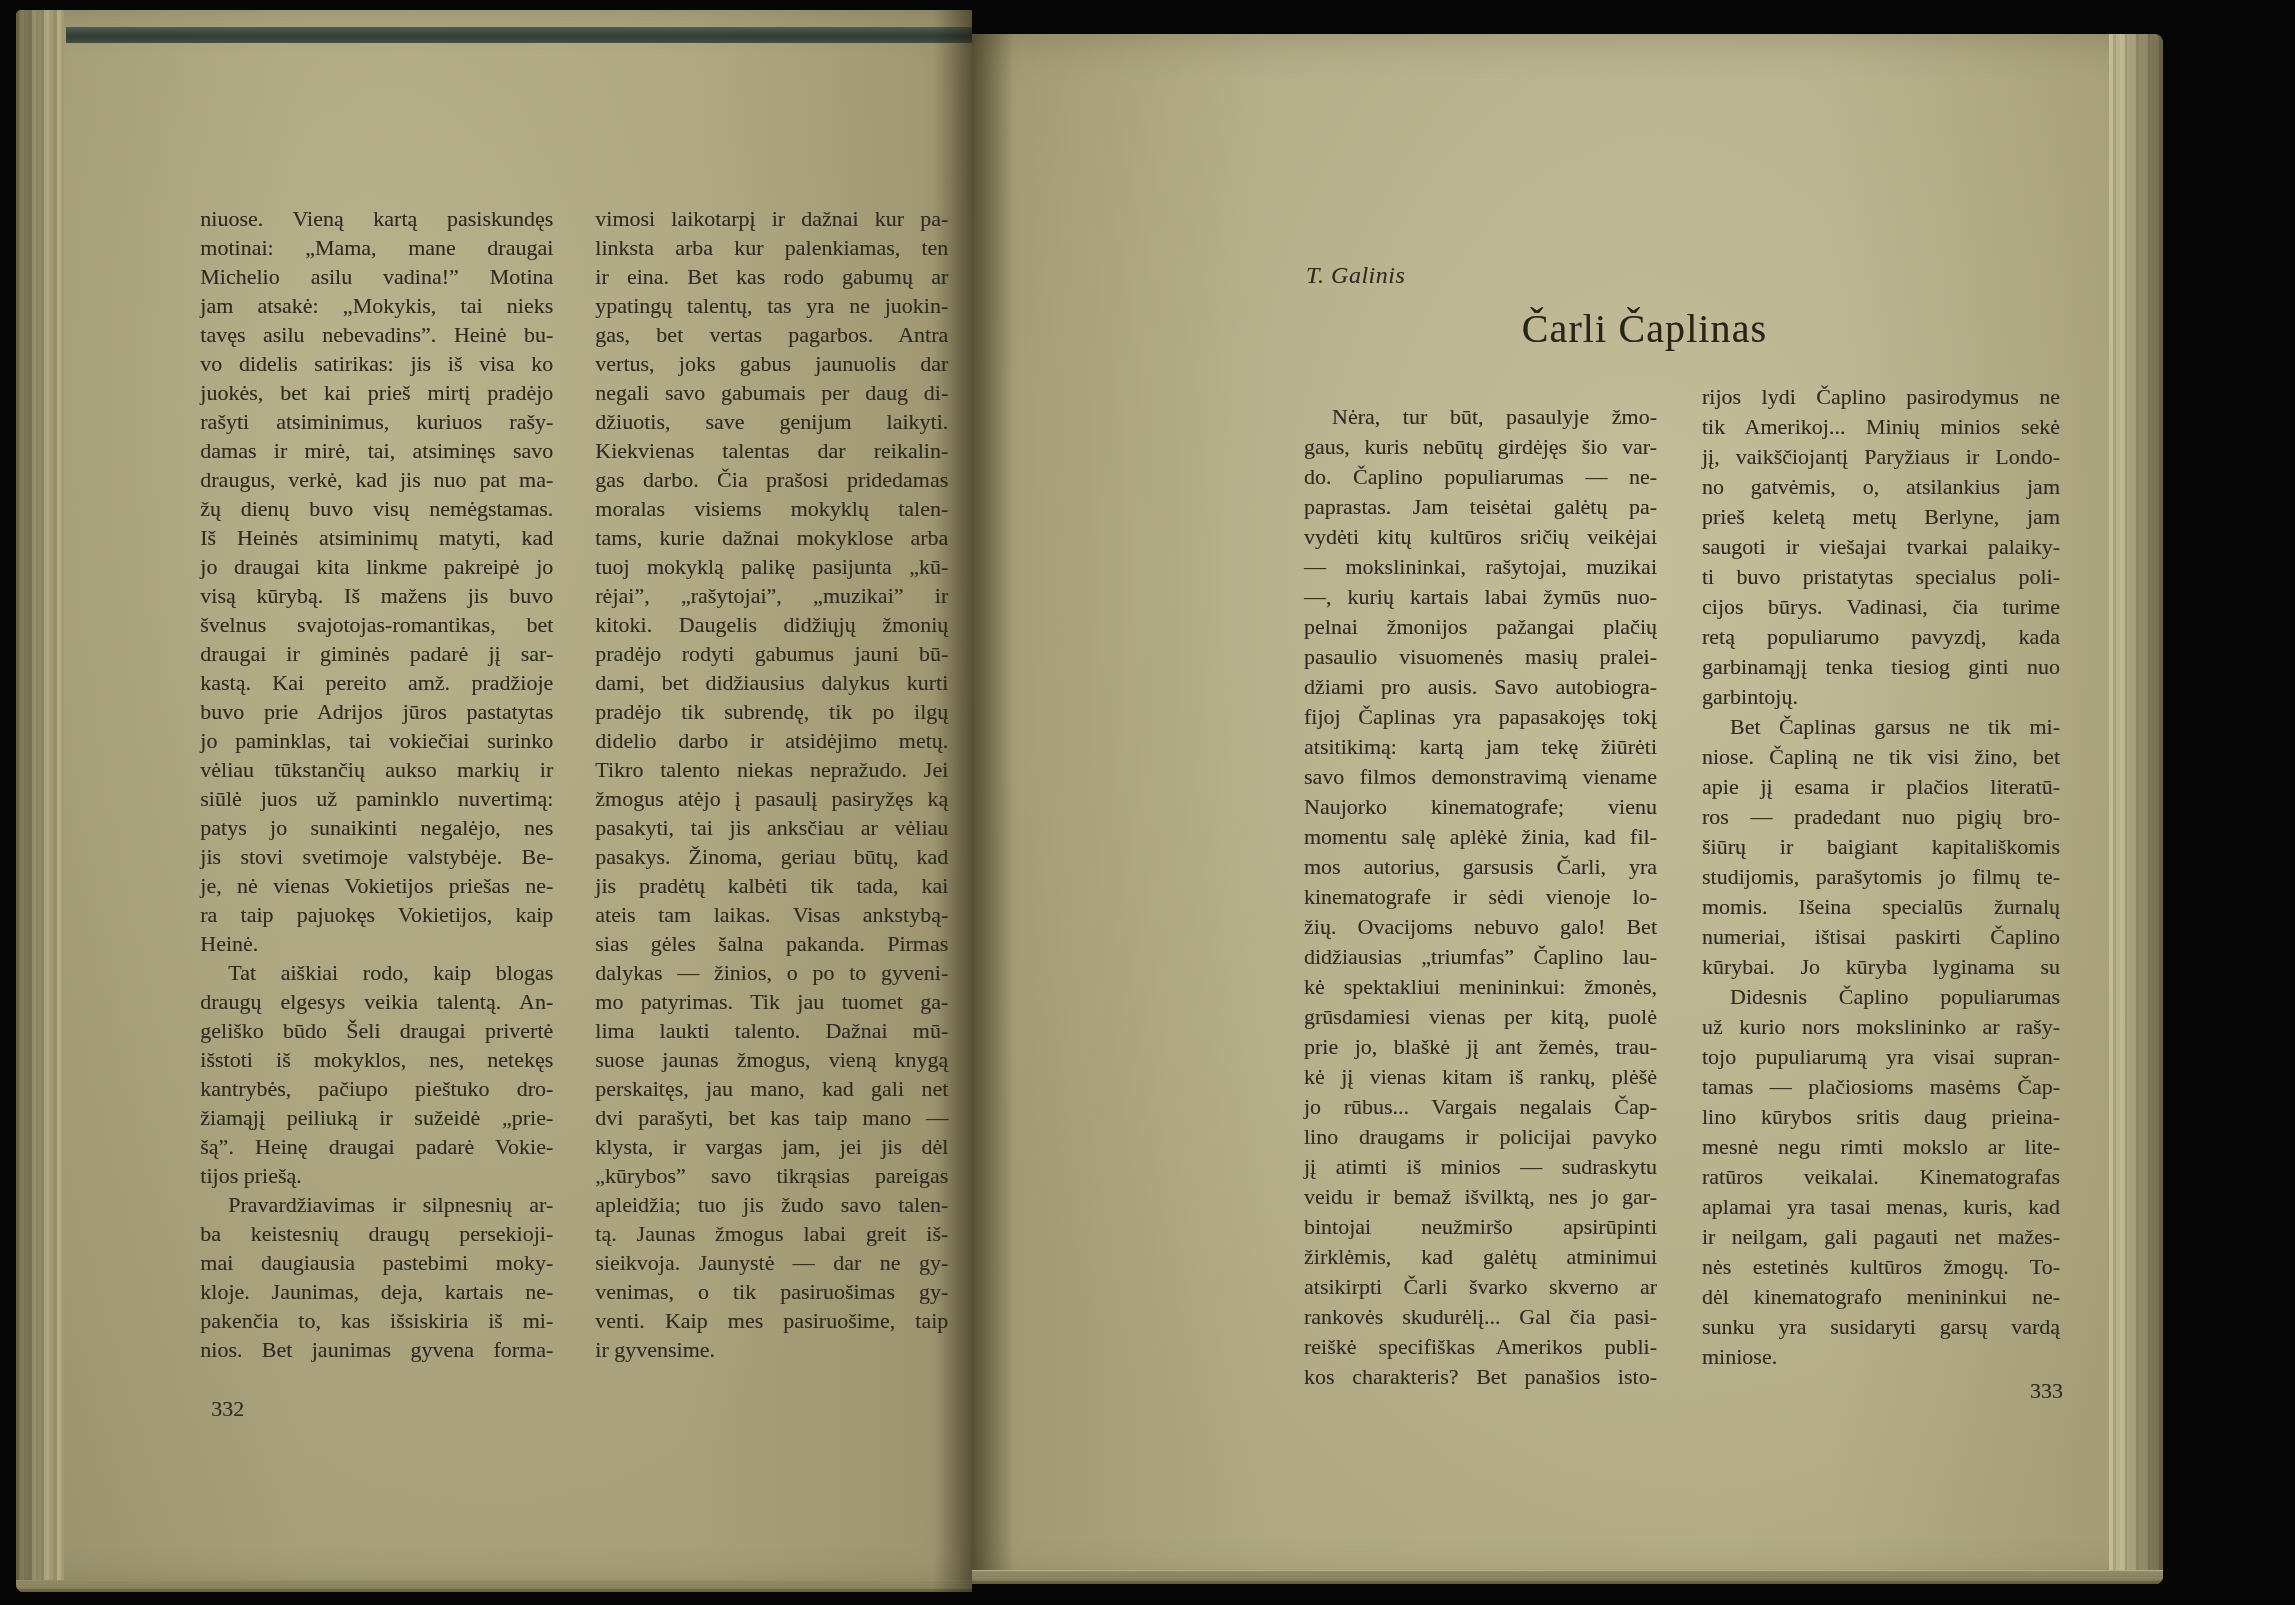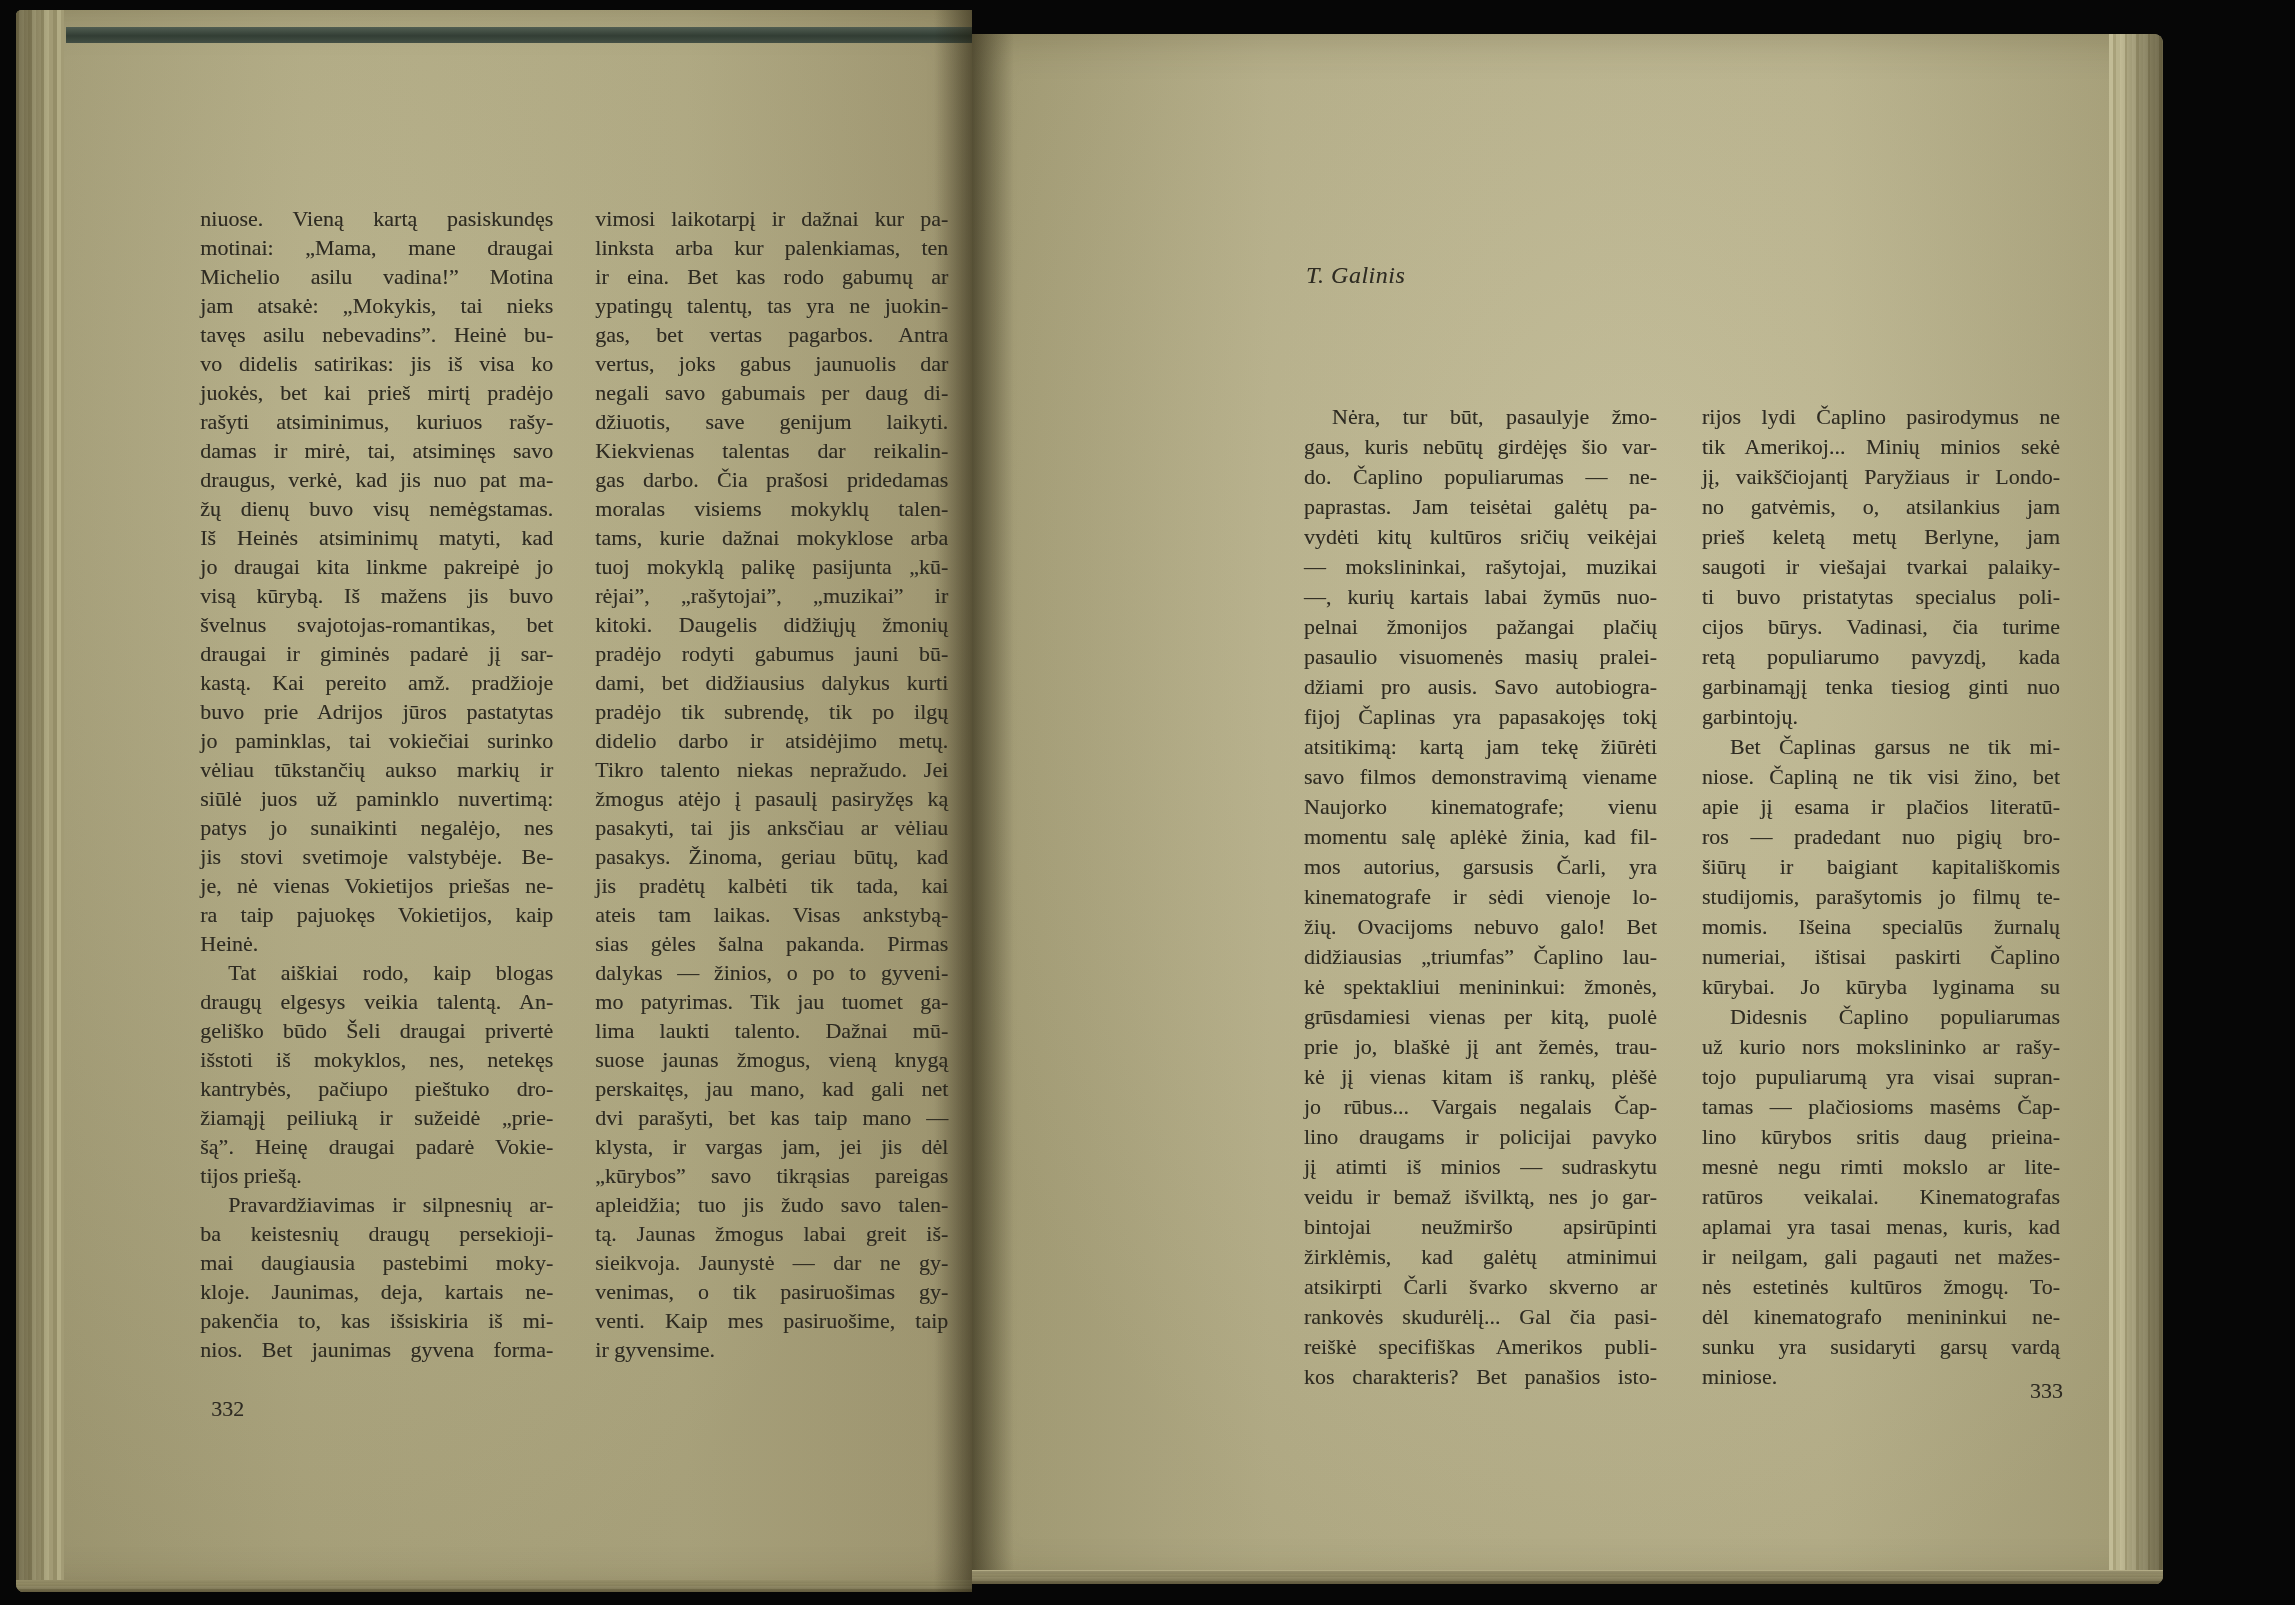--- a/index.html
+++ b/index.html
@@ -118,21 +118,21 @@
 
   
   .lp-col1 { left: 184px;  top: 194px; width: 353px; }
   .lp-col2 { left: 579px; top: 194px; width: 353px; }
   .lp-num  { left: 195px;  top: 1386px; }
 
   
   .rp-author { left: 334px; top: 228px; }
   .rp-title  { left: 293px; top: 271px; width: 759px; }
   .rp-col1 { left: 332px;  top: 368px; width: 353px; }
-  .rp-col2 { left: 730px; top: 368px; width: 358px; }
+  .rp-col2 { left: 730px; top: 348px; width: 358px; }
   .rp-num  { left: 1058px; top: 1344px; }
 </style>
 </head>
 <body>
 
 <div class="spread">
 
   <div class="page page-left">
     <div class="top-band"></div>
     <div class="edge-left"></div>
@@ -234,20 +234,21 @@
 
     <div class="pagenum lp-num">332</div>
   </div>
 
   <div class="page page-right">
     <div class="edge-right"></div>
     <div class="edge-bottom-right"></div>
 
     <div class="author rp-author">T. Galinis</div>
 
+    <div class="title rp-title">Čarli Čaplinas</div>
 
     <div class="textcol rp-col1">
         <div class="para">
           <div class="line ind">Nėra,  tur  būt,  pasaulyje  žmo-</div>
           <div class="line">gaus, kuris nebūtų girdėjęs šio var-</div>
           <div class="line">do.  Čaplino  populiarumas  —  ne-</div>
           <div class="line">paprastas.  Jam teisėtai galėtų pa-</div>
           <div class="line">vydėti kitų kultūros sričių veikėjai</div>
           <div class="line">— mokslininkai,  rašytojai,  muzikai</div>
           <div class="line">—, kurių kartais labai žymūs nuo-</div>

